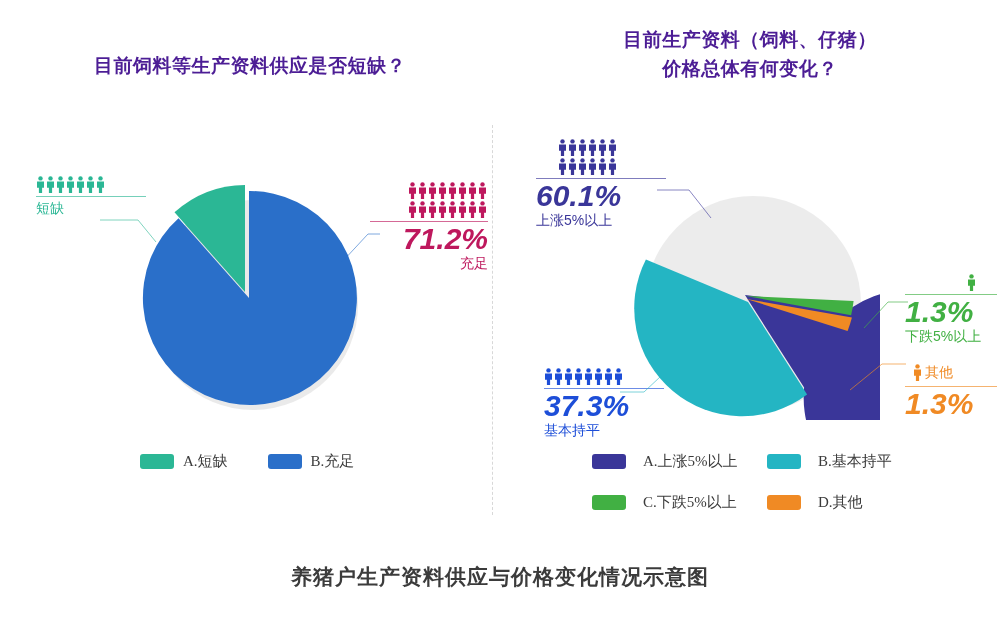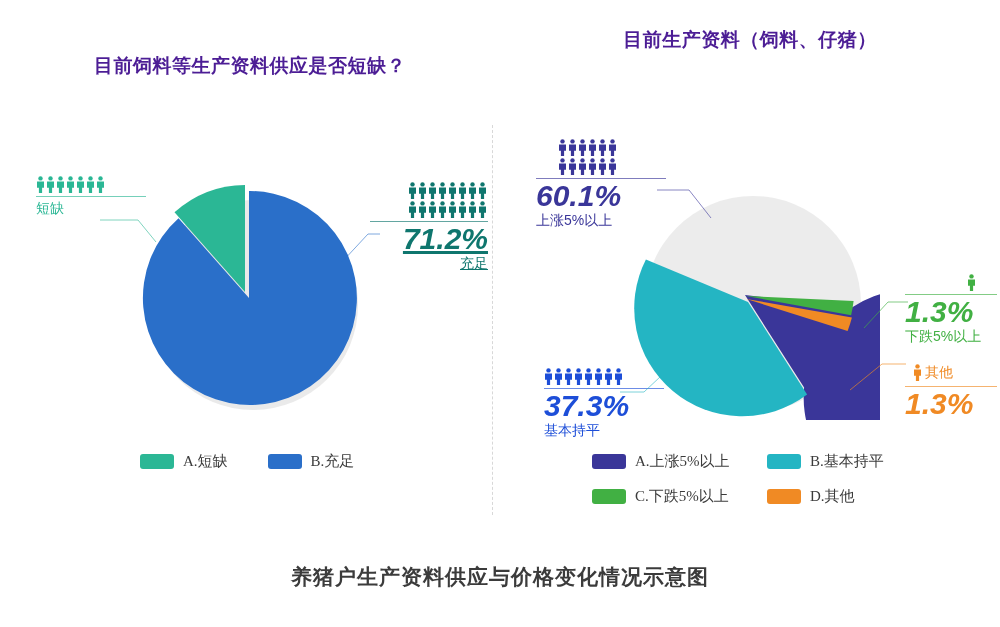--- a/index.html
+++ b/index.html
@@ -89,21 +89,21 @@
     display: inline-block;
     width: 9px;
     height: 17px;
     margin-right: 1px;
     vertical-align: top;
   }
   .picto svg { display: block; }
 
   
   .c-teal   { color: #2bb795; }
-  .c-blue   { color: #0f766e; text-decoration: underline; }
+  .c-blue   { color: #be185d; }
   .c-indigo { color: #3a3699; }
   .c-cyan   { color: #1d4ed8; }
   .c-green  { color: #41b043; }
   .c-orange { color: #f08a24; }
 
   
   .legend { position: absolute; }
   .legend-row { display: flex; align-items: center; }
   .legend-item {
     display: flex;
@@ -119,32 +119,33 @@
     flex: none;
   }
   .legend-label {
     font-size: 15px;
     color: #3b3b3b;
     font-weight: normal;
   }
   #legend-left  { left: 140px; top: 452px; }
   #legend-left .legend-item { margin-right: 40px; }
   #legend-right { left: 592px; top: 452px; }
-  #legend-right .legend-row + .legend-row { margin-top: 16px; }
-  #legend-right .legend-item { width: 175px; }
+  #legend-right .legend-row + .legend-row { margin-top: 22px; }
+  #legend-right .legend-item { width: 175px; gap: 8px; }
 </style>
 </head>
 <body>
 
 <div class="stage">
 
   <div class="panel-title" id="title-left">目前饲料等生产资料供应是否短缺？</div>
 
   <div class="panel-title" id="title-right">
     <div>目前生产资料（饲料、仔猪）</div>
+    <div>价格总体有何变化？</div>
   </div>
 
   <div class="divider"></div>
 
   <div class="pie-wrap" style="left:135px; top:180px;">
     <svg class="pie-svg" width="230" height="235" viewBox="0 0 230 235">
 
       <circle cx="114" cy="120" r="105" fill="#d9d9d9" opacity="0.55" transform="translate(4,5)"></circle>
 
       <path d="M 114 118 L 114 11 A 107 107 0 1 1 43.5 38.3 Z" fill="#2a6fc9"></path>

